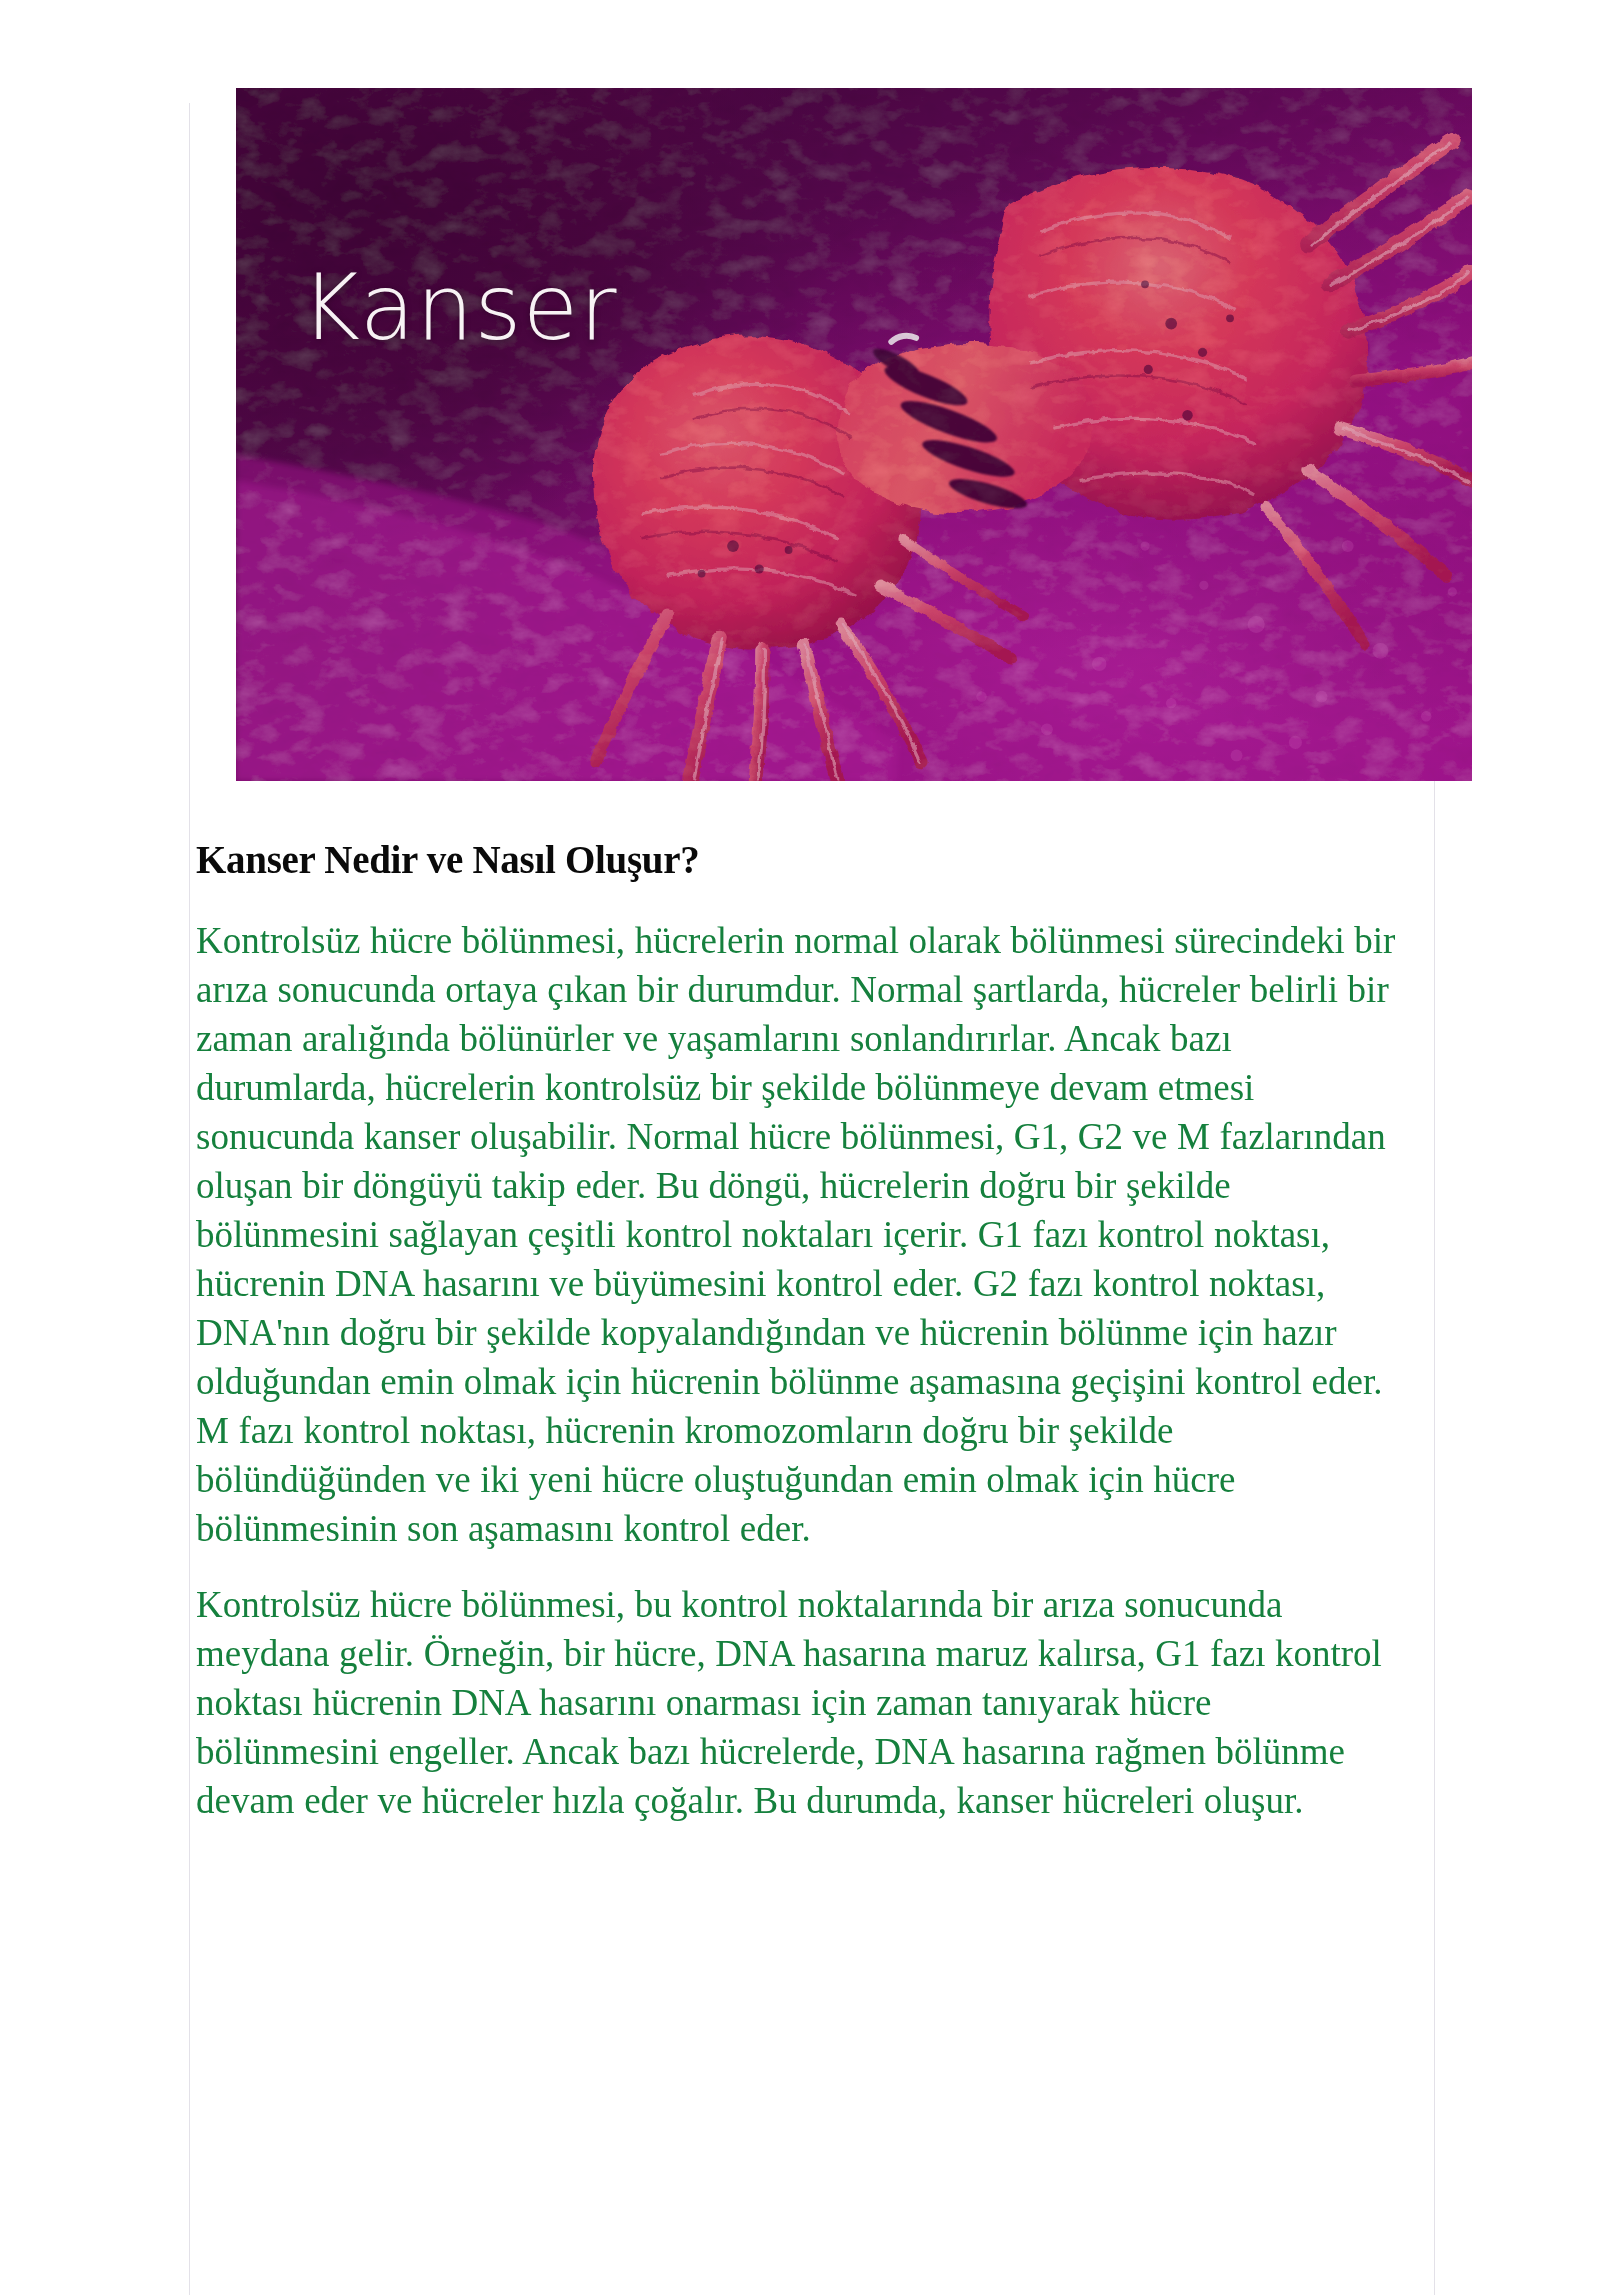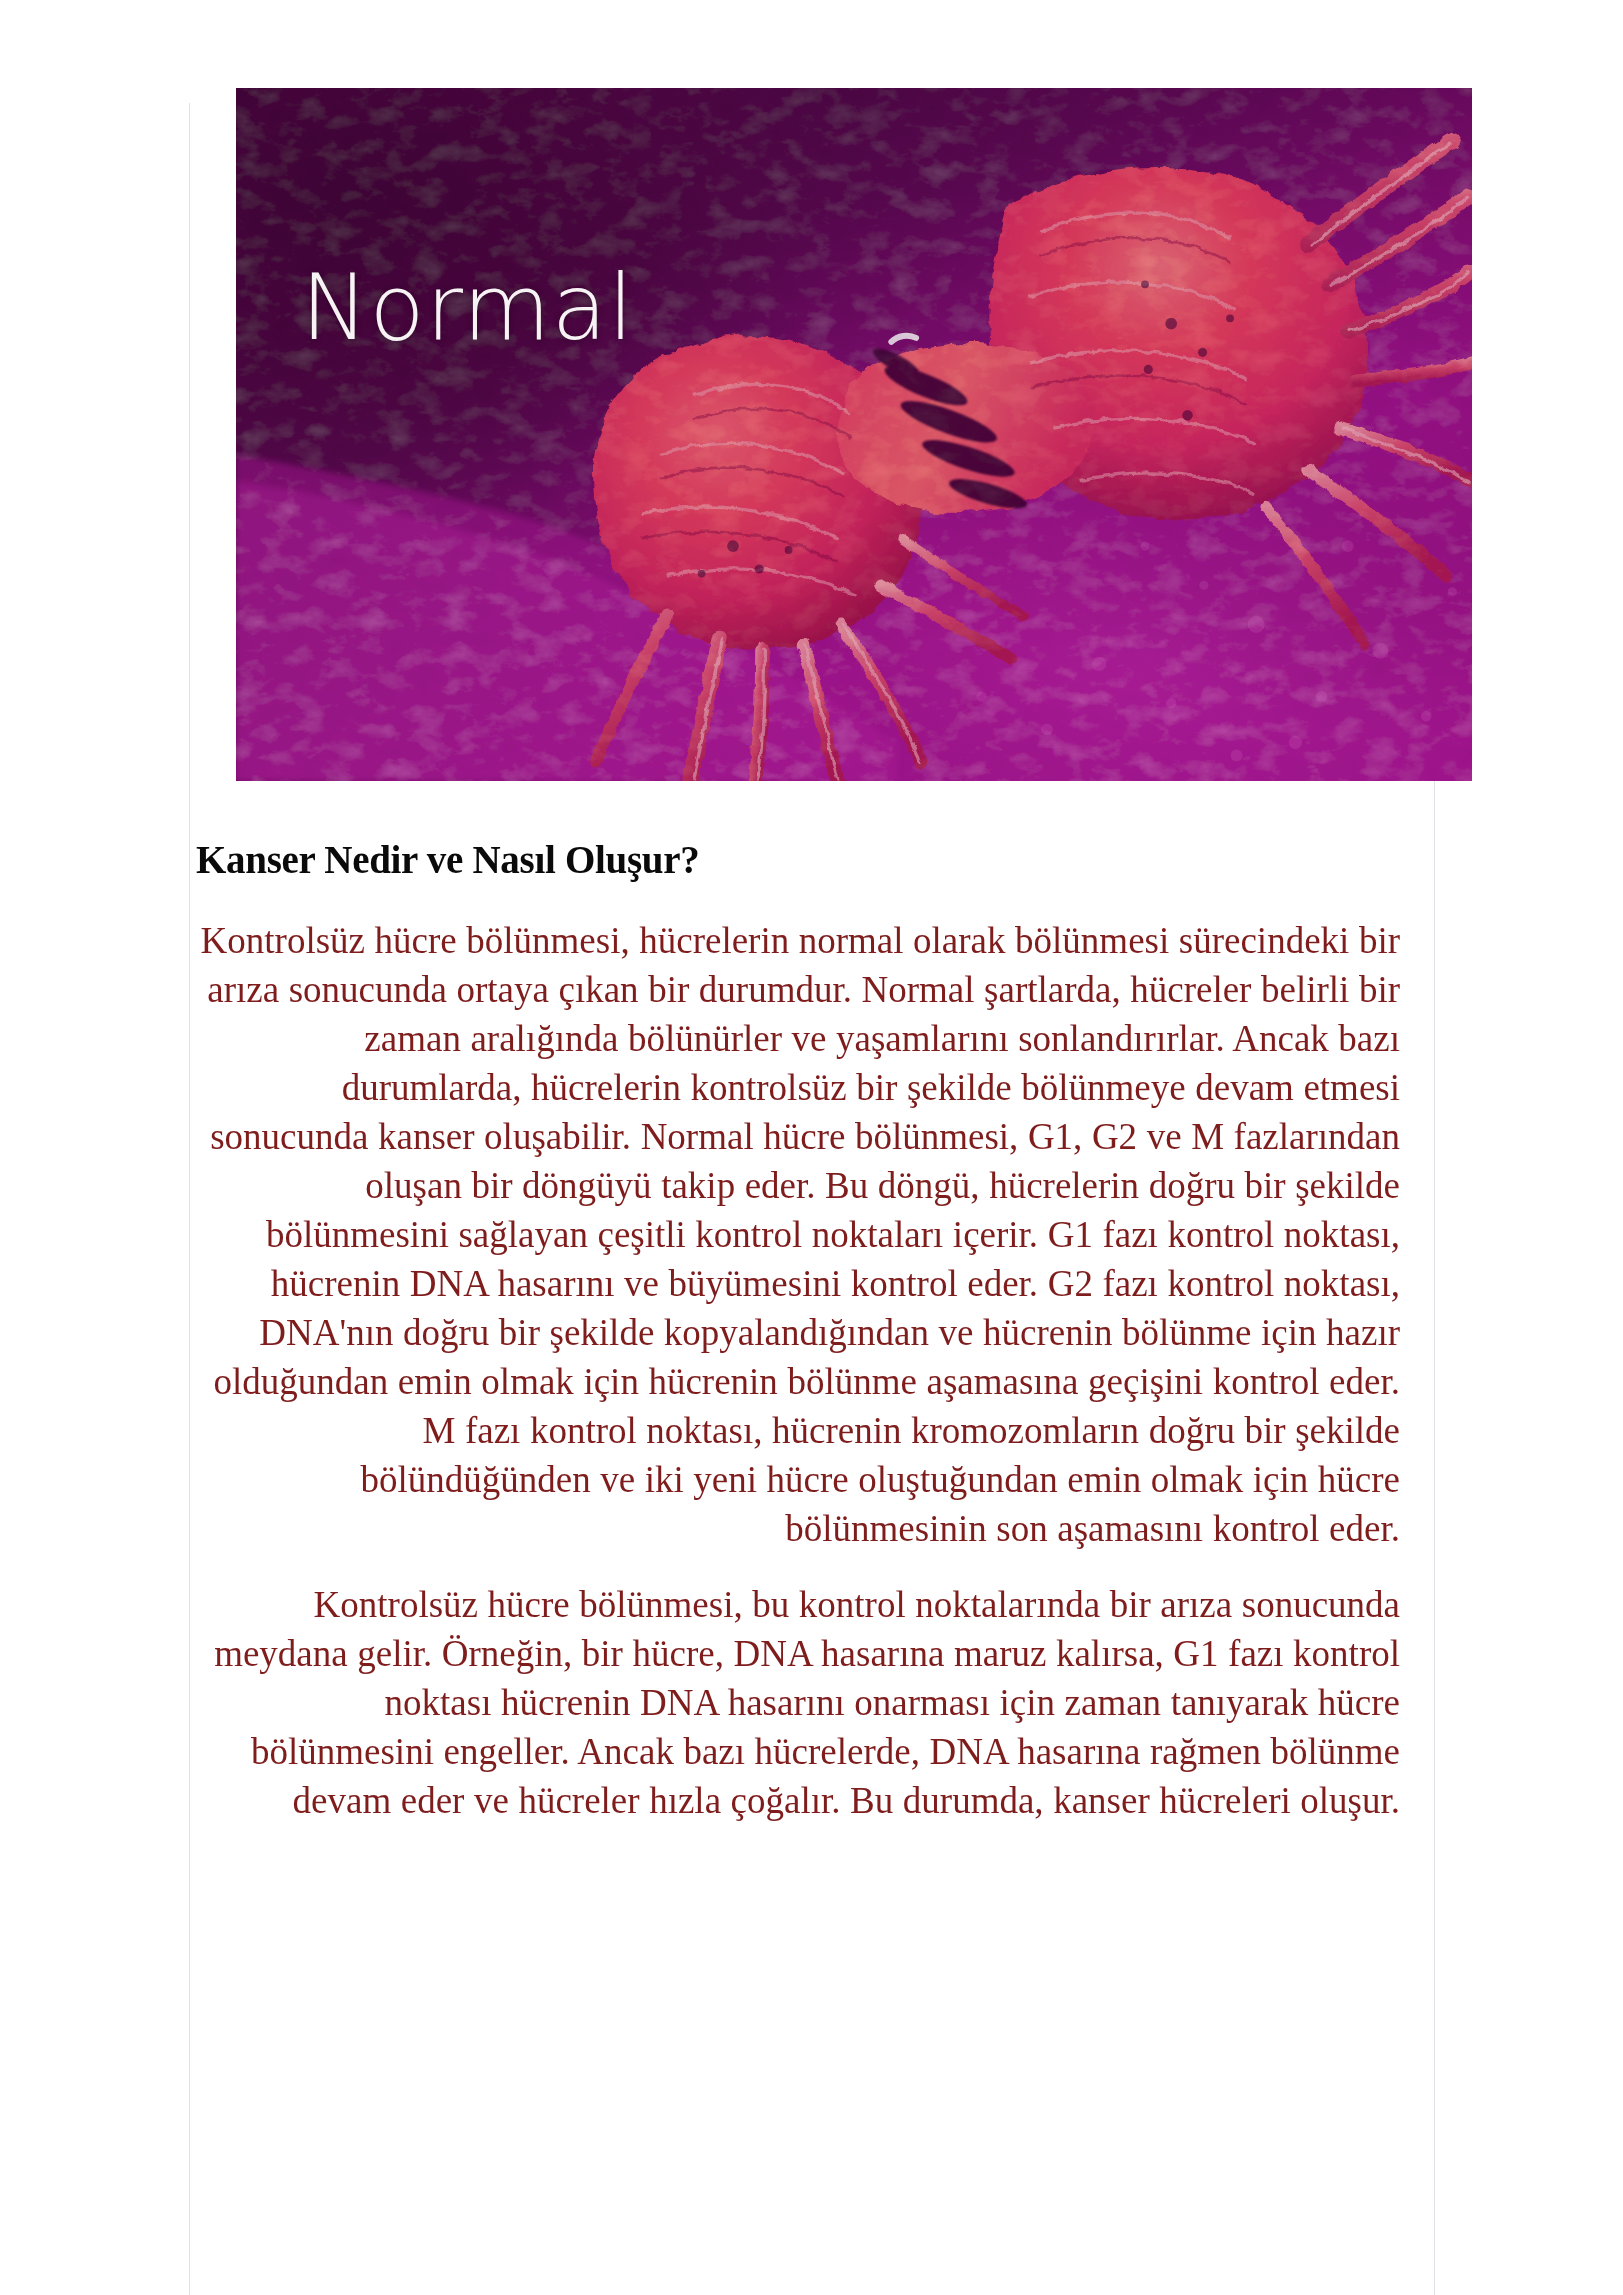--- a/index.html
+++ b/index.html
@@ -86,22 +86,22 @@
     font-size: 39px;
     line-height: 1.12;
     color: #0a0a0a;
     letter-spacing: -0.3px;
   }
   .article p {
     margin: 0 0 27.5px 0;
     font-family: "Liberation Serif", "DejaVu Serif", serif;
     font-size: 37px;
     line-height: 49px;
-    color: #7f1d1d;
-    text-align: right;
+    color: #15803d;
+    text-align: left;
     word-spacing: 0.3px;
   }
   .article p:last-child { margin-bottom: 0; }
 </style>
 </head>
 <body>
 
 <div class="page">
 
   <div class="col-rule left"></div>
@@ -299,21 +299,21 @@
           <path d="M808,858  C808,946 804,1016 798,1056"></path>
           <path d="M870,852  C892,936 906,1006 920,1056"></path>
           <path d="M928,820  C976,890 1016,960 1046,1028"></path>
         </g>
 
         <path d="M1002,388 C1012,378 1028,376 1040,382" stroke="#ffffff" stroke-width="9" fill="none" stroke-linecap="round" opacity="0.95"></path>
 
         <rect x="0" y="0" width="1890" height="1059" filter="url(#grain)" fill="#50034a" opacity="0.18"></rect>
       </svg>
 
-      <figcaption class="hero-title">Normal</figcaption>
+      <figcaption class="hero-title">Kanser</figcaption>
     </figure>
 
     <article class="article">
       <h1>Kanser Nedir ve Nasıl Oluşur?</h1>
       <p>Kontrolsüz hücre bölünmesi, hücrelerin normal olarak bölünmesi sürecindeki bir arıza sonucunda ortaya çıkan bir durumdur. Normal şartlarda, hücreler belirli bir zaman aralığında bölünürler ve yaşamlarını sonlandırırlar. Ancak bazı durumlarda, hücrelerin kontrolsüz bir şekilde bölünmeye devam etmesi sonucunda kanser oluşabilir. Normal hücre bölünmesi, G1, G2 ve M fazlarından oluşan bir döngüyü takip eder. Bu döngü, hücrelerin doğru bir şekilde bölünmesini sağlayan çeşitli kontrol noktaları içerir. G1 fazı kontrol noktası, hücrenin DNA hasarını ve büyümesini kontrol eder. G2 fazı kontrol noktası, DNA'nın doğru bir şekilde kopyalandığından ve hücrenin bölünme için hazır olduğundan emin olmak için hücrenin bölünme aşamasına geçişini kontrol eder. M fazı kontrol noktası, hücrenin kromozomların doğru bir şekilde bölündüğünden ve iki yeni hücre oluştuğundan emin olmak için hücre bölünmesinin son aşamasını kontrol eder.</p>
       <p>Kontrolsüz hücre bölünmesi, bu kontrol noktalarında bir arıza sonucunda meydana gelir. Örneğin, bir hücre, DNA hasarına maruz kalırsa, G1 fazı kontrol noktası hücrenin DNA hasarını onarması için zaman tanıyarak hücre bölünmesini engeller. Ancak bazı hücrelerde, DNA hasarına rağmen bölünme devam eder ve hücreler hızla çoğalır. Bu durumda, kanser hücreleri oluşur.</p>
     </article>
 
   </div>
 </div>

